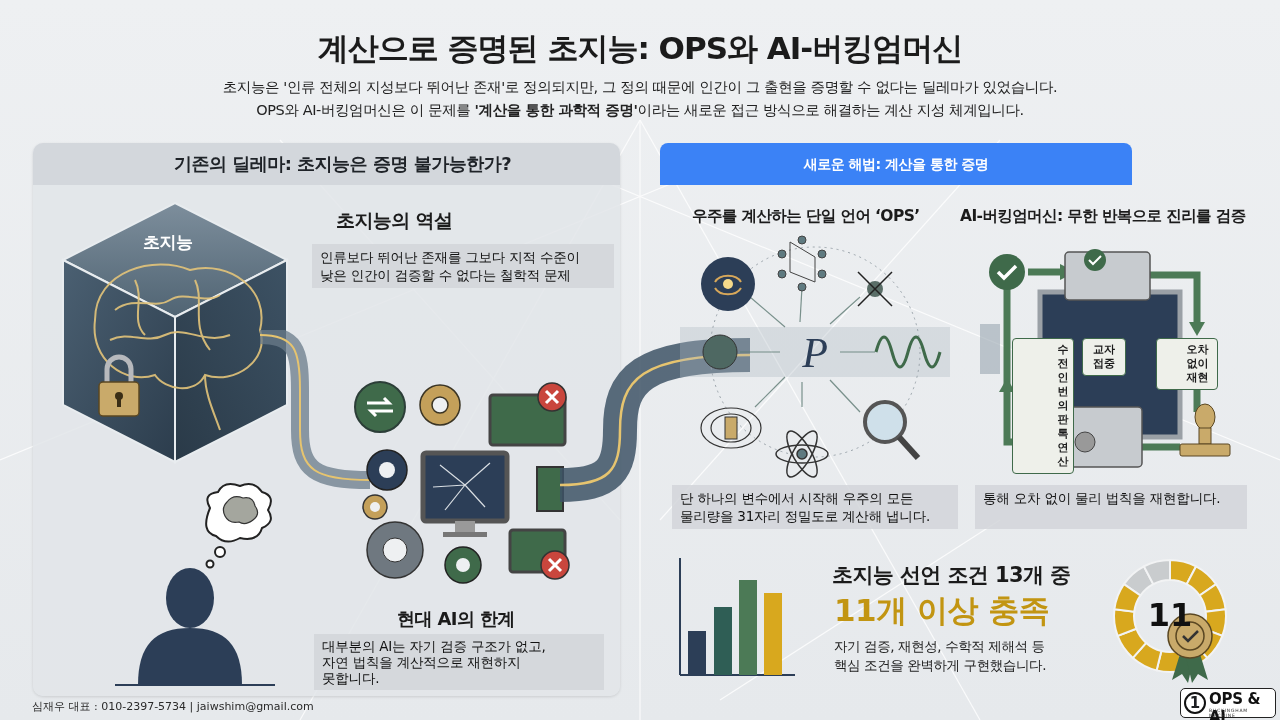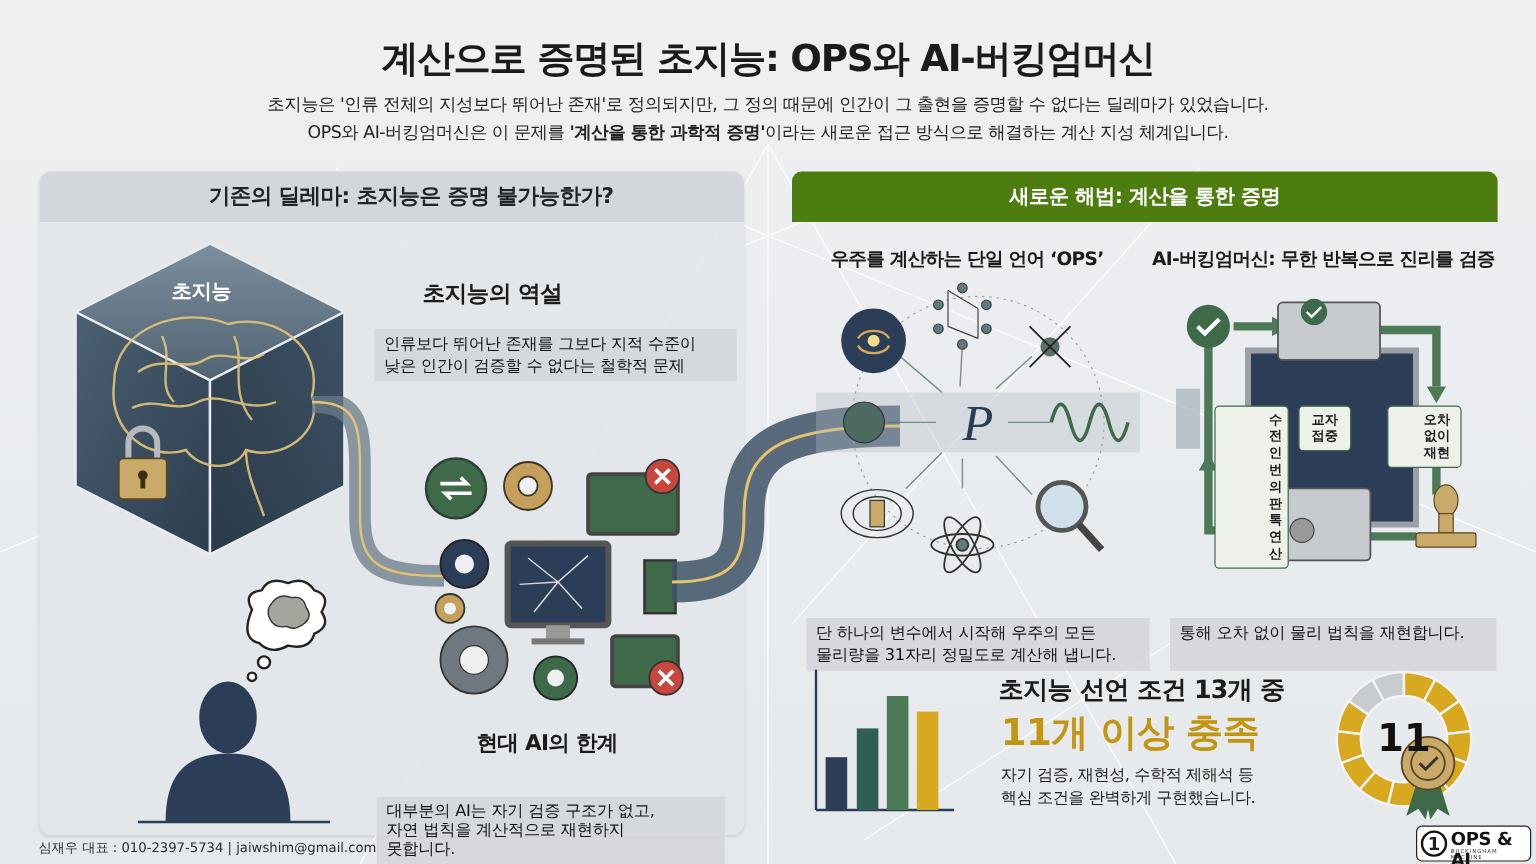--- a/index.html
+++ b/index.html
@@ -29,30 +29,30 @@
     box-shadow: 0 1px 3px rgba(0,0,0,0.12);
   }
   .panel-left-header {
     position: absolute; left: 0; top: 0; width: 100%; height: 42px;
     background: #d3d7dc; border-radius: 10px 10px 0 0;
     text-align: center; line-height: 42px; font-size: 18px; font-weight: bold; color: #1f2328;
     letter-spacing: -0.5px;
     padding-left: 32px;
   }
   .panel-right-header {
-    position: absolute; left: 660px; top: 143px; width: 588px; height: 42px;
-    background: #4d7c0f; border-radius: 8px 8px 0 0;
-    text-align: center; line-height: 42px; font-size: 17px; font-weight: bold; color: #fff;
+    position: absolute; left: 660px; top: 143px; width: 472px; height: 42px;
+    background: #3b82f6; border-radius: 8px 8px 0 0;
+    text-align: center; line-height: 42px; font-size: 14px; font-weight: bold; color: #fff;
     letter-spacing: -0.5px;
   }
   .h2 { position: absolute; font-size: 19px; font-weight: bold; color: #1b1b1b; letter-spacing: -0.6px; }
   .h3 { position: absolute; font-size: 15.5px; font-weight: bold; color: #1b1b1b; letter-spacing: -0.6px; }
   .textbox {
     position: absolute; background: rgba(210,213,217,0.85);
-    font-size: 13.5px; line-height: 18px; color: #111; padding: 4px 8px; letter-spacing: -0.2px; margin-top: 30px;
+    font-size: 13.5px; line-height: 18px; color: #111; padding: 4px 8px; letter-spacing: -0.2px;
   }
   .stat-line1 { position: absolute; left: 832px; top: 561px; font-size: 21px; font-weight: bold; color: #1b1b1b; letter-spacing: -0.6px; }
   .stat-line2 { position: absolute; left: 834px; top: 590px; font-size: 31px; font-weight: bold; color: #c29512; letter-spacing: -0.5px; }
   .stat-desc { position: absolute; left: 834px; top: 637px; font-size: 13.5px; line-height: 19px; color: #222; letter-spacing: -0.4px; }
   .footer { position: absolute; left: 32px; top: 699px; font-size: 11px; color: #2a2a2a; }
   .logo {
     position: absolute; left: 1180px; top: 688px; width: 96px; height: 30px;
     border: 1.5px solid #222; border-radius: 5px; background: #fff;
   }
   .logo-num {
@@ -136,21 +136,21 @@
   <ellipse cx="75" cy="118" rx="24" ry="30" fill="#2c3e57"></ellipse>
   <path d="M23,205 C23,165 40,148 75,148 C110,148 127,165 127,205 Z" fill="#2c3e57"></path>
   <line x1="0" y1="205" x2="160" y2="205" stroke="#2c3e57" stroke-width="2"></line>
 </svg>
 
 <svg class="abs" style="left:255px;top:330px;" width="120" height="160" viewBox="0 0 120 160">
   <path d="M5,5 C40,5 45,20 45,60 L45,100 C45,140 60,150 115,150" fill="none" stroke="#6a7b8a" stroke-width="18" opacity="0.75"></path>
   <path d="M5,5 C40,5 45,20 45,60 L45,100 C45,140 60,150 115,150" fill="none" stroke="#e6c46f" stroke-width="2"></path>
 </svg>
 
-<div class="h2" style="left:352px;top:208px;margin-top:24px;">초지능의 역설</div>
+<div class="h2" style="left:336px;top:208px;">초지능의 역설</div>
 <div class="textbox" style="left:312px;top:244px;width:302px;height:44px;">
   <div>인류보다 뛰어난 존재를 그보다 지적 수준이</div>
   <div>낮은 인간이 검증할 수 없다는 철학적 문제</div>
 </div>
 
 <svg class="abs" style="left:345px;top:375px;" width="240" height="215" viewBox="0 0 240 215">
 
   <g>
     <circle cx="35" cy="32" r="25" fill="#3f6a4a" stroke="#2c3e38" stroke-width="2"></circle>
     <path d="M22,28 h22 l-5,-5 M48,36 h-22 l5,5" fill="none" stroke="#fff" stroke-width="3"></path>

